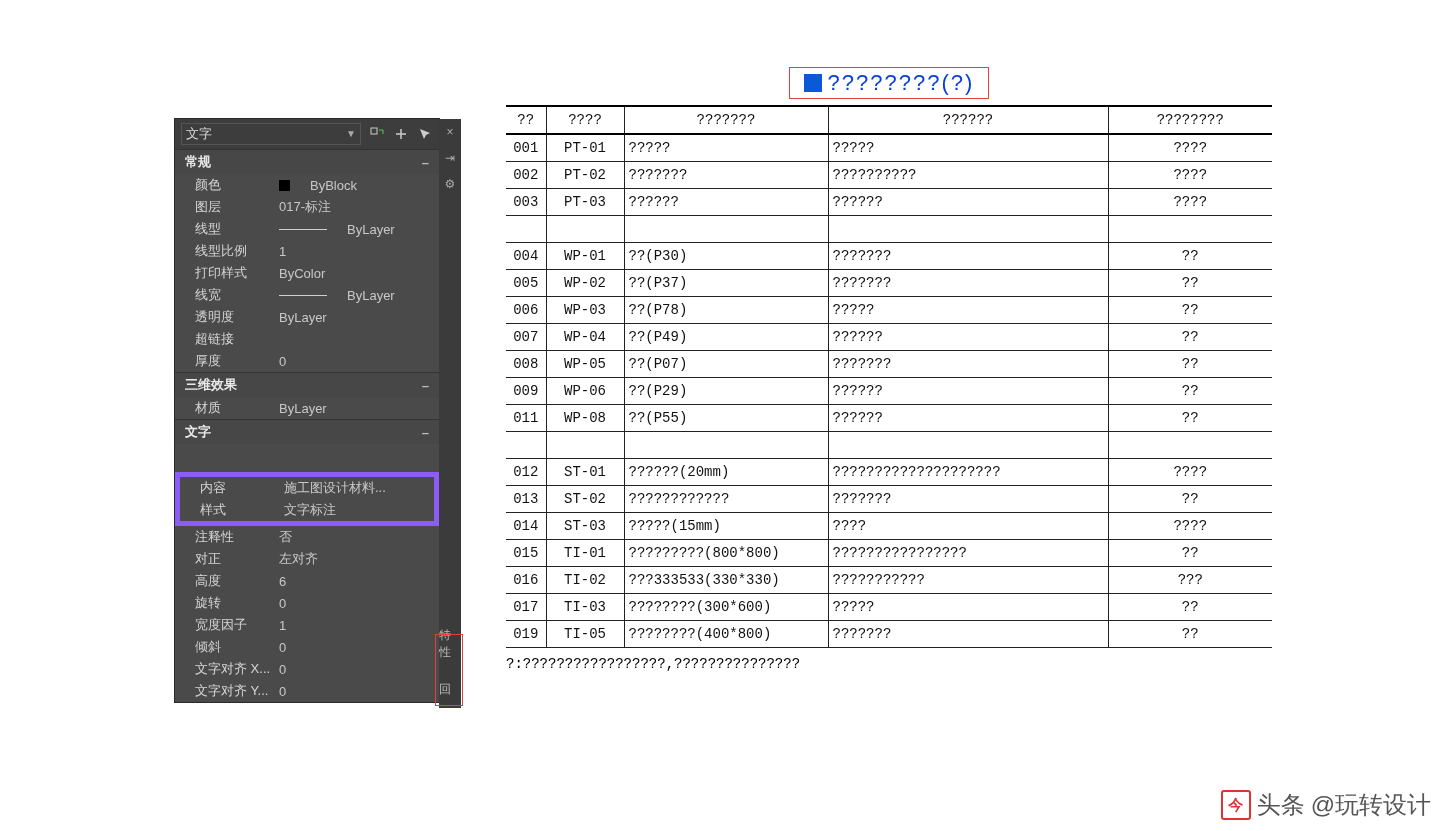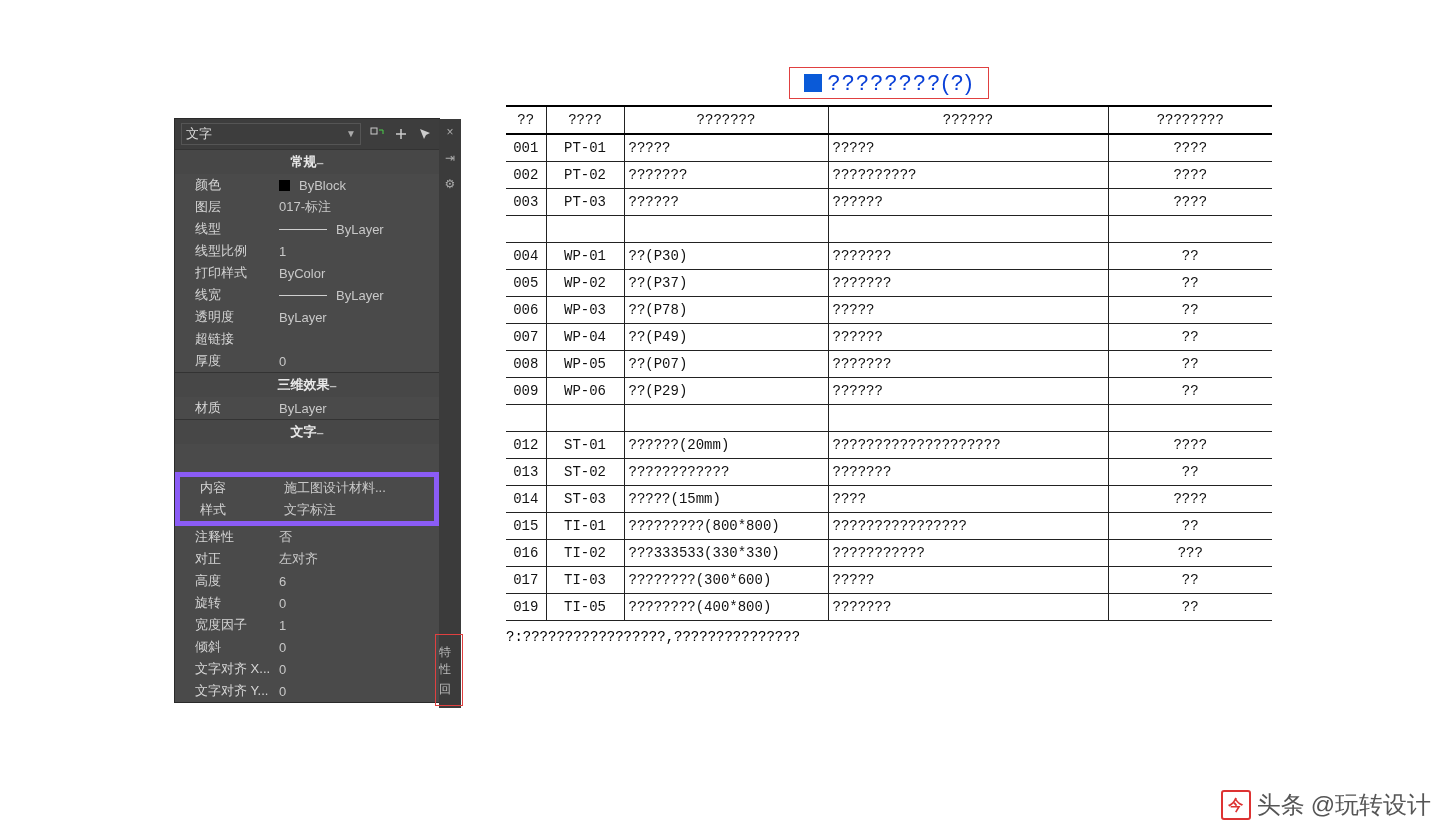--- a/index.html
+++ b/index.html
@@ -46,45 +46,45 @@
   .palette-title span.caret {color:#aaa;font-size:10px}
   .hdr-icons { display:flex; gap:8px; }
   .hdr-icons span { width:16px; height:16px; display:flex;align-items:center;justify-content:center; }
   .sidebar-strip {
     position:absolute; right:-22px; top:0; width:22px; height:100%;
     background:#3b3b3b; display:flex; flex-direction:column; align-items:center;
     padding-top:6px; gap:12px; color:#aaa; font-size:12px;
   }
   .sidebar-strip .tag {
     position:absolute; bottom:10px; font-size:12px; color:#bbb;
-    display:flex; flex-direction:column; gap:3px;justify-content:flex-end;
+    display:flex; flex-direction:column; gap:20px;justify-content:flex-end;
   }
   .sidebar-anno {
     position:absolute; right: -24px; bottom: -4px; width:26px; height:70px;
     border:1px solid #e04040;
   }
 
   .section { }
   .section-head {
-    display:flex; justify-content:center; align-items:center;
+    display:flex; justify-content:space-between; align-items:center;
     background:#474747; border-top:1px solid #333;
     padding:3px 10px; font-weight:bold; color:#e8e8e8;
   }
   .section-head .collapse { color:#bbb; }
   .prop-row {
     display:flex; align-items:center;
     padding:1px 0 1px 20px;
     height:20px;
   }
   .prop-label {
     width: 84px; color:#d5d5d5;
   }
   .prop-value {
     flex:1; color:#c8c8c8;
-    display:flex; align-items:center; gap:9px;
+    display:flex; align-items:center; gap:20px;
     padding-right:6px;
   }
   .swatch { width:11px; height:11px; background:#000; display:inline-block; }
   .line-sample{ flex:0 0 48px; height:0; border-top:1.4px solid #cfcfcf; }
 
   .anno-box {
     border:5px solid #8b5cf6;
     margin-top:28px;
   }
 
@@ -400,20 +400,27 @@
           <td>???????</td>
           <td class="c">??</td>
         </tr>
         <tr>
           <td class="c">009</td>
           <td class="c">WP-06</td>
           <td>??(P29)</td>
           <td>??????</td>
           <td class="c">??</td>
         </tr>
+        <tr>
+          <td class="c">011</td>
+          <td class="c">WP-08</td>
+          <td>??(P55)</td>
+          <td>??????</td>
+          <td class="c">??</td>
+        </tr>
         <tr class="spacer">
           <td>&nbsp;</td>
           <td>&nbsp;</td>
           <td>&nbsp;</td>
           <td>&nbsp;</td>
           <td>&nbsp;</td>
         </tr>
         <tr>
           <td class="c">012</td>
           <td class="c">ST-01</td>

